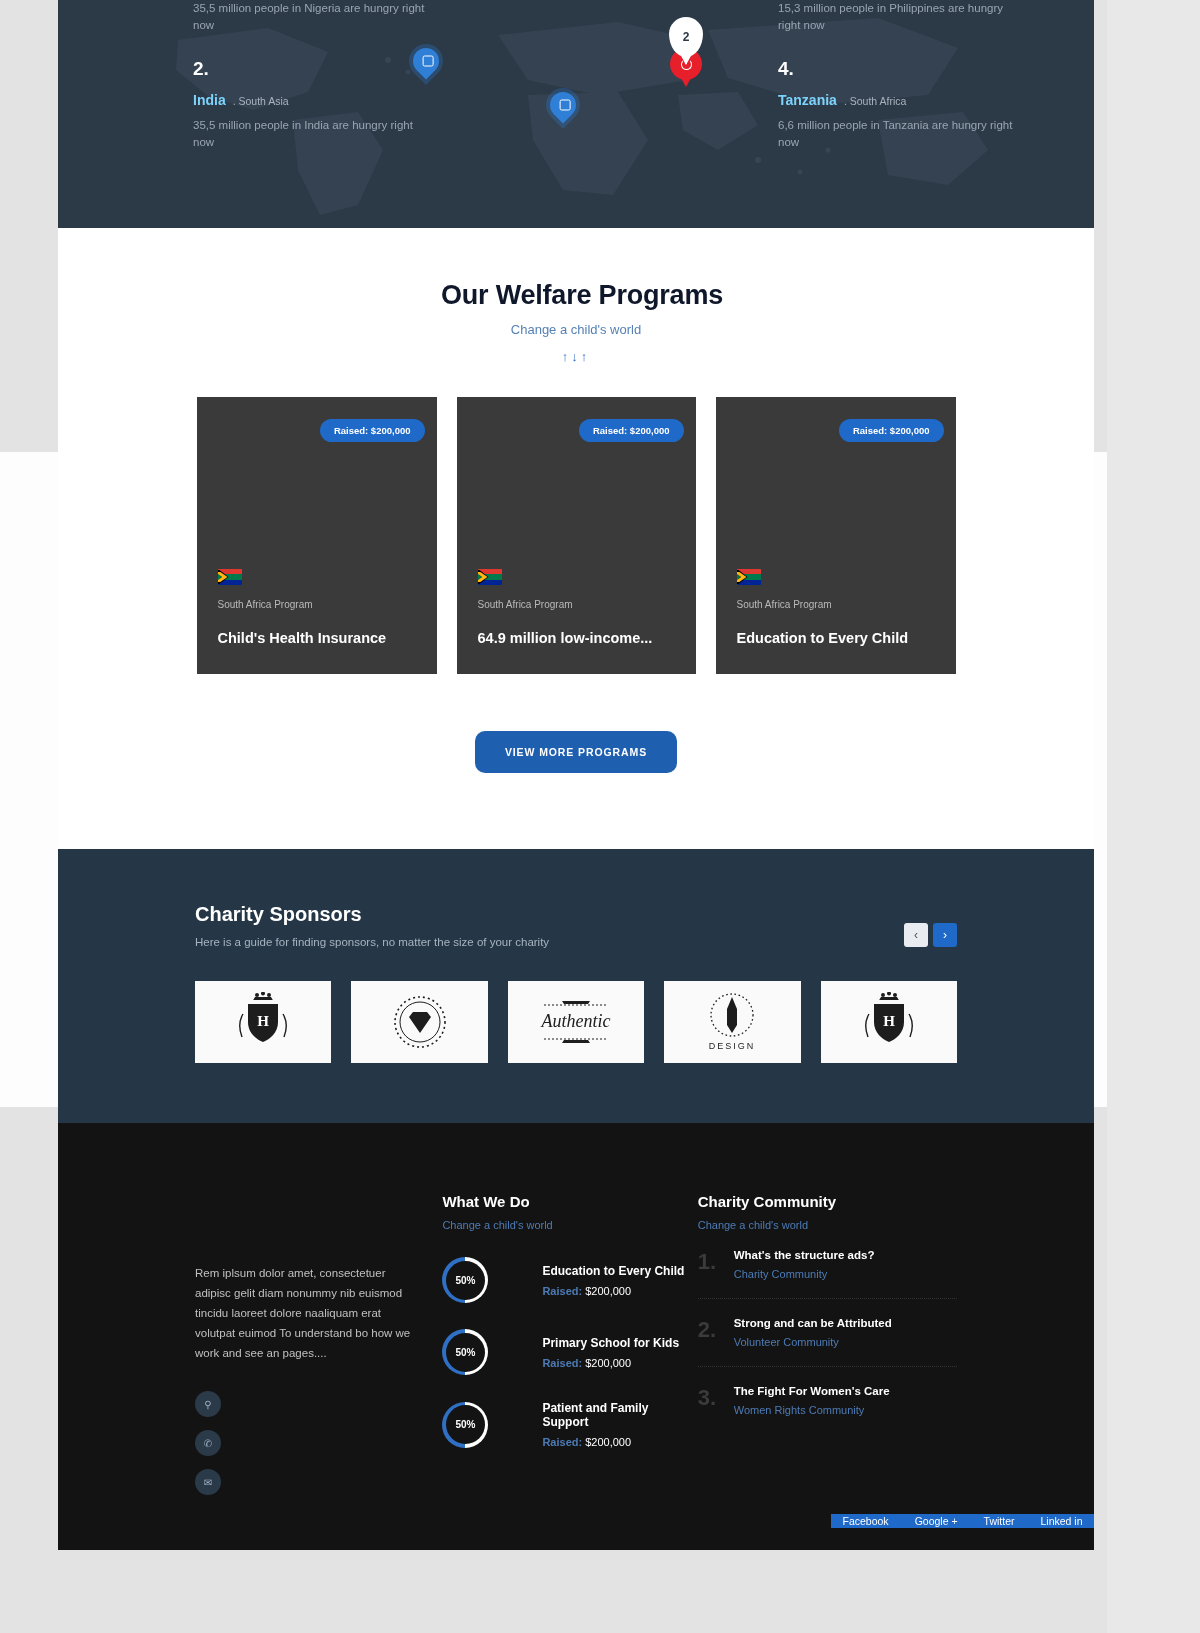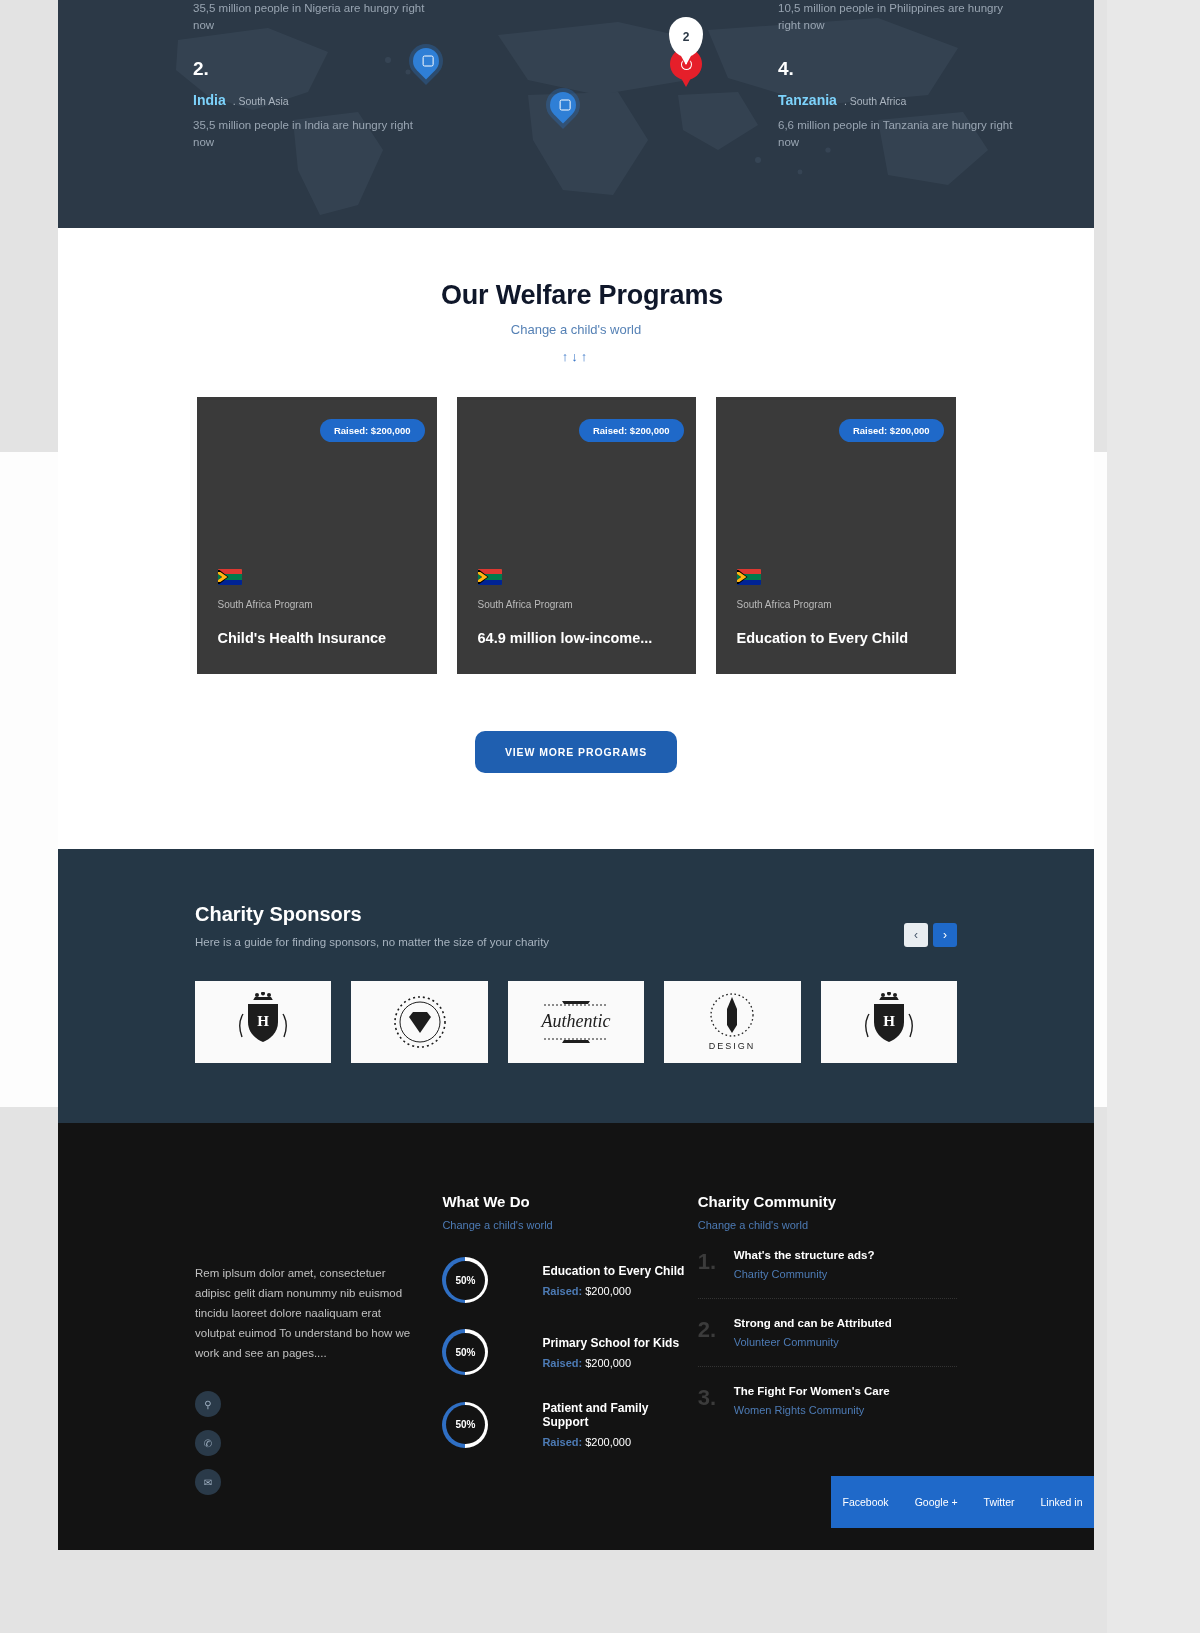--- a/index.html
+++ b/index.html
@@ -373,21 +373,21 @@
   .cc-title { font-size: 11.5px; font-weight: 700; color: #fff; }
   .cc-sub { font-size: 11px; color: #4d7bb5; margin-top: 7px; }
 
   .social-bar {
     position: absolute;
     right: 0; bottom: 22px;
     background: #1f69c9;
     display: flex;
     align-items: center;
     gap: 26px;
-    padding: 20px 30px;
+    padding: 1px 30px;
     width: 263px;
     justify-content: center;
   }
   .social-bar a {
     color: #fff;
     font-size: 10.5px;
     text-decoration: none;
     white-space: nowrap;
   }
 </style>
@@ -427,21 +427,21 @@
 
       <div class="map-col col-sw">
         <div class="rank">2.</div>
         <div>
           <span class="cname">India</span><span class="creg">. South Asia</span>
         </div>
         <div class="cdesc">35,5 million people in India are hungry right now</div>
       </div>
 
       <div class="map-col col-ne">
-        <div class="lede">10,5 million people in Philippines are hungry right now</div>
+        <div class="lede">15,3 million people in Philippines are hungry right now</div>
       </div>
 
       <div class="map-col col-se">
         <div class="rank">4.</div>
         <div>
           <span class="cname">Tanzania</span><span class="creg">. South Africa</span>
         </div>
         <div class="cdesc">6,6 million people in Tanzania are hungry right now</div>
       </div>
 

